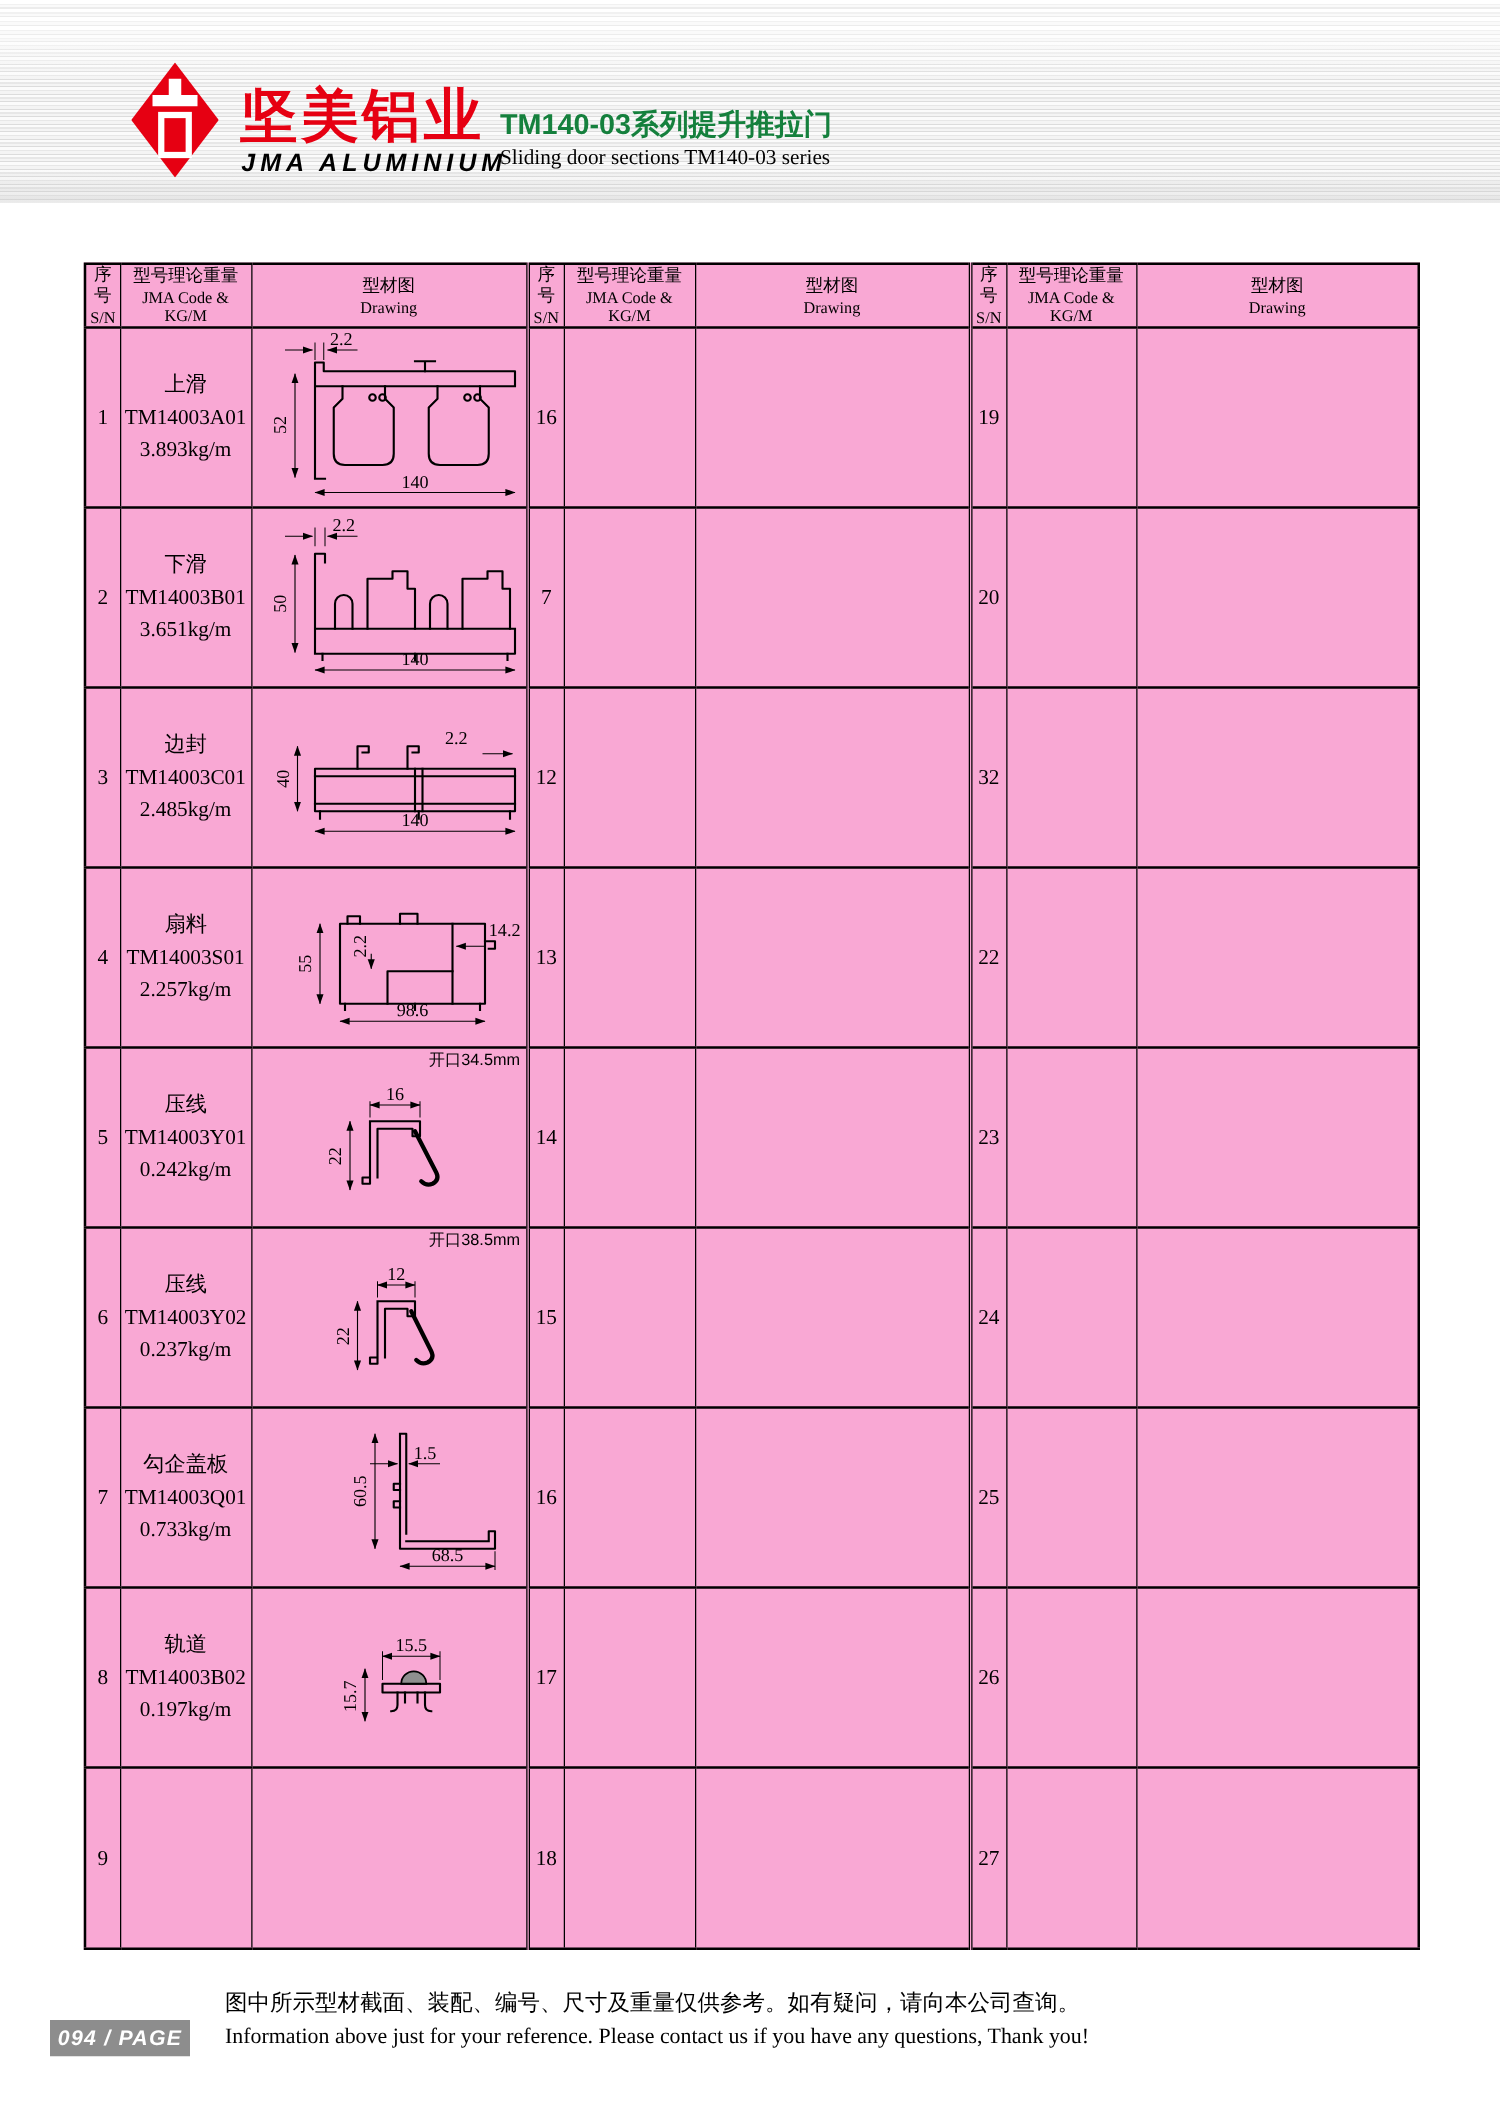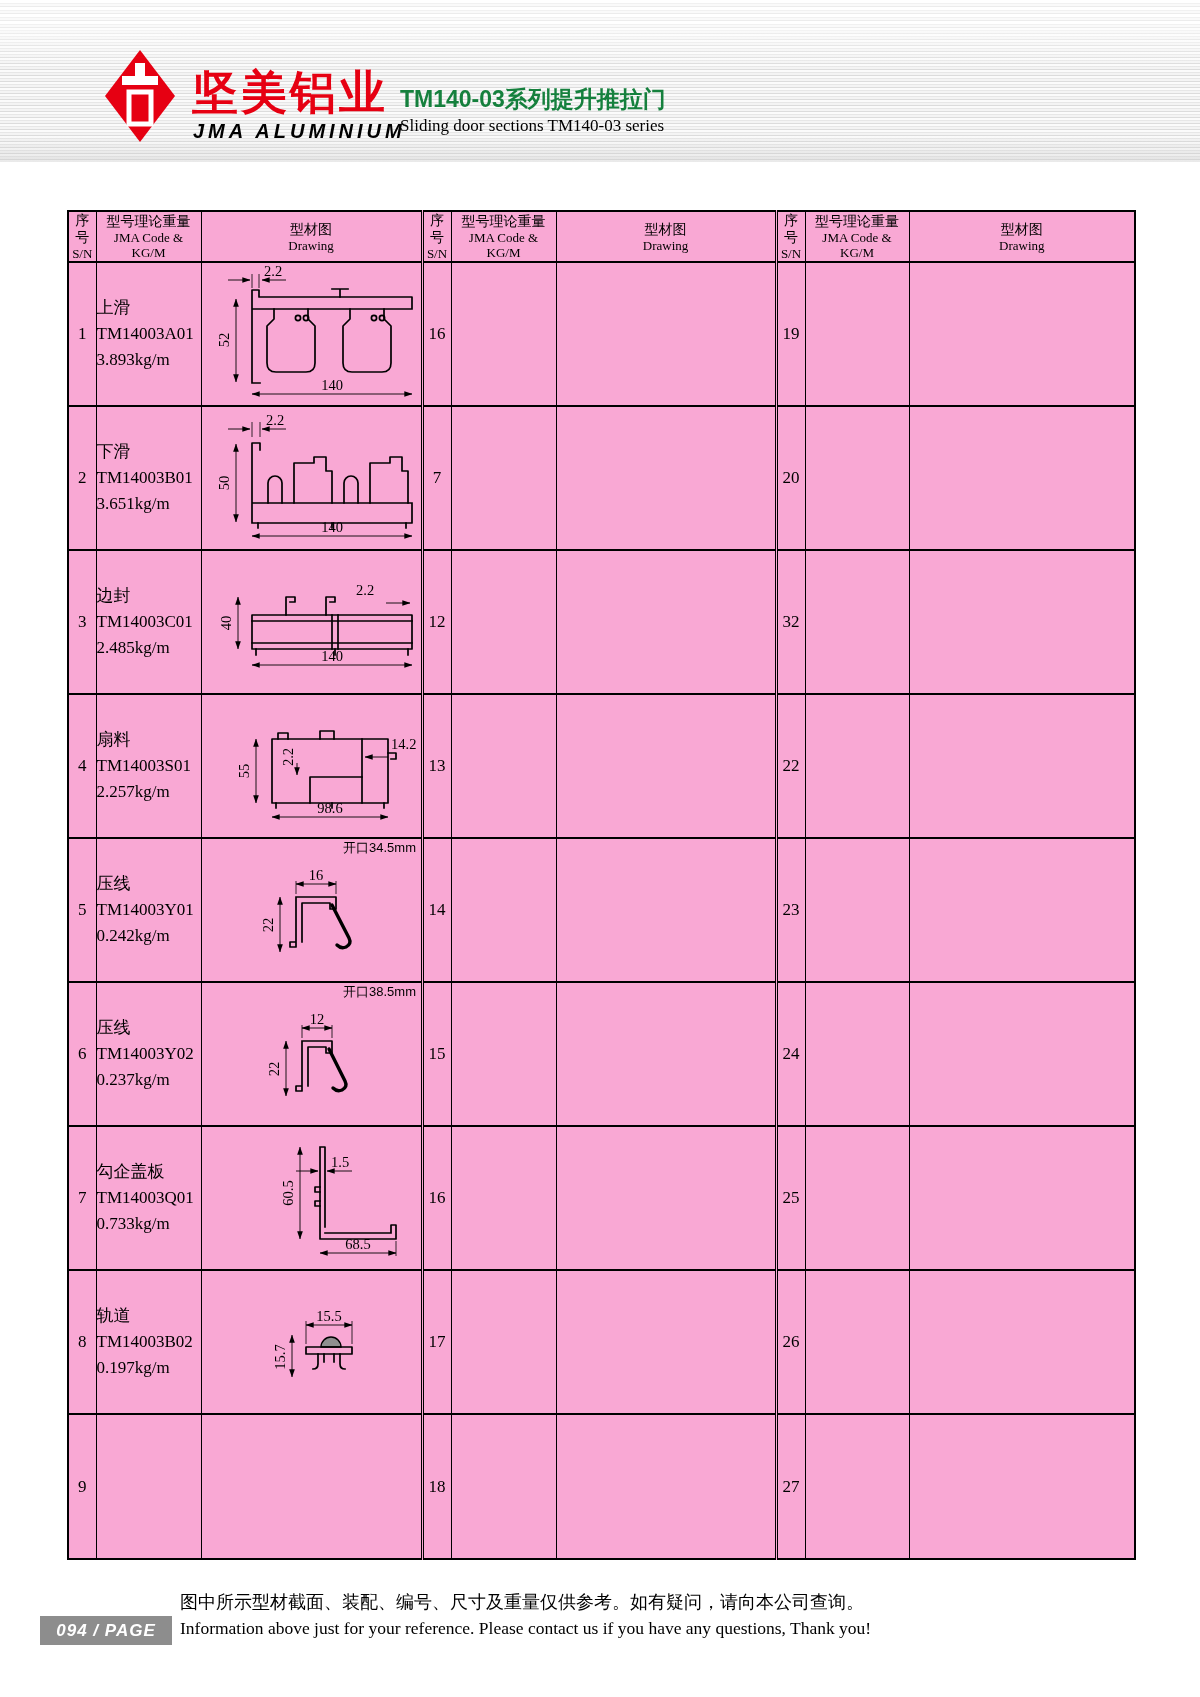--- a/index.html
+++ b/index.html
@@ -27,38 +27,38 @@
       border:2.5px solid #000;background:#f9a8d4}
   .cat th,.cat td{border-left:1.5px solid #000;border-right:1.5px solid #000;
       border-top:2px solid #000;border-bottom:2px solid #000;padding:0;overflow:hidden}
   .cat .grp{border-left:3px double #000}
   .cat th{font-weight:normal;height:48px;vertical-align:middle;text-align:center}
   .hcn{font-size:14px;line-height:17px}
   .hen{font-size:13px;line-height:15px}
   .cat tr.r{height:144px}
   .cat tr.r9{height:145px}
   td.sn{text-align:center;font-size:17px;vertical-align:middle}
-  td.code{text-align:left;vertical-align:middle}
+  td.code{text-align:center;vertical-align:middle}
   td.code div{font-size:17px;line-height:26px;white-space:nowrap}
   td.draw{vertical-align:top}
   td.draw svg{display:block}
 
   
   .p{fill:none;stroke:#000;stroke-width:1.7;stroke-linejoin:round;stroke-linecap:square}
   .pb{fill:none;stroke:#000;stroke-width:3.4;stroke-linejoin:round;stroke-linecap:round}
   .dim{stroke:#000;stroke-width:0.9;fill:none}
   .ext{stroke:#000;stroke-width:0.8;fill:none}
   .dt{font:14.5px "Liberation Serif",serif;fill:#000}
   .nt{font:13px "Liberation Sans",sans-serif;fill:#000}
 
   
   .foot-cn{position:absolute;left:180px;top:1590px;font-family:"Liberation Sans",sans-serif;
       font-size:18px;white-space:nowrap}
   .foot-en{position:absolute;left:180px;top:1618px;font-size:17.5px;white-space:nowrap}
-  .page-badge{position:absolute;left:40px;top:1616px;width:132px;height:29px;background:#8d8d8d;
+  .page-badge{position:absolute;left:40px;top:1616px;width:112px;height:29px;background:#8d8d8d;
       color:#fff;font-family:"Liberation Sans",sans-serif;font-weight:bold;font-style:italic;
       font-size:17px;text-align:center;line-height:29px;letter-spacing:1px}
 </style>
 </head>
 <body>
 
 <svg width="0" height="0" style="position:absolute">
   <defs>
     <marker id="ar" viewBox="0 0 10 10" refX="9.5" refY="5" markerWidth="9" markerHeight="9" orient="auto-start-reverse">
       <path d="M0,1.5 L10,5 L0,8.5 Z" fill="#000"></path>

